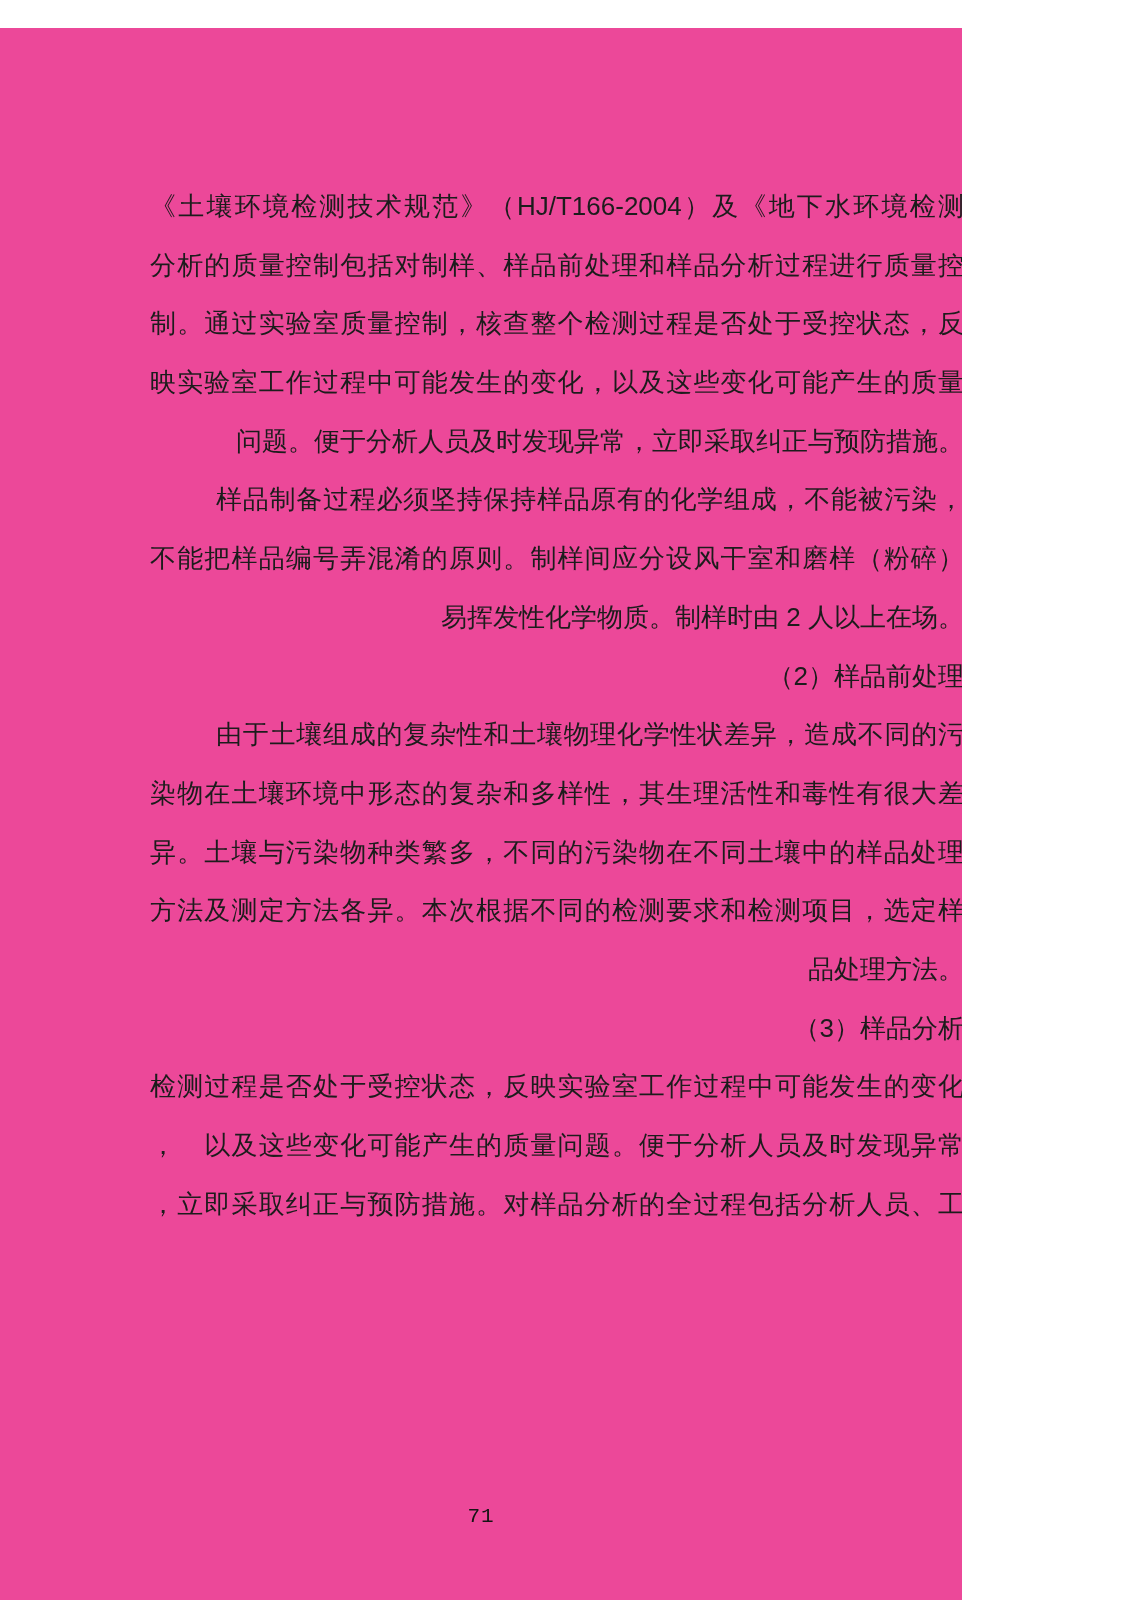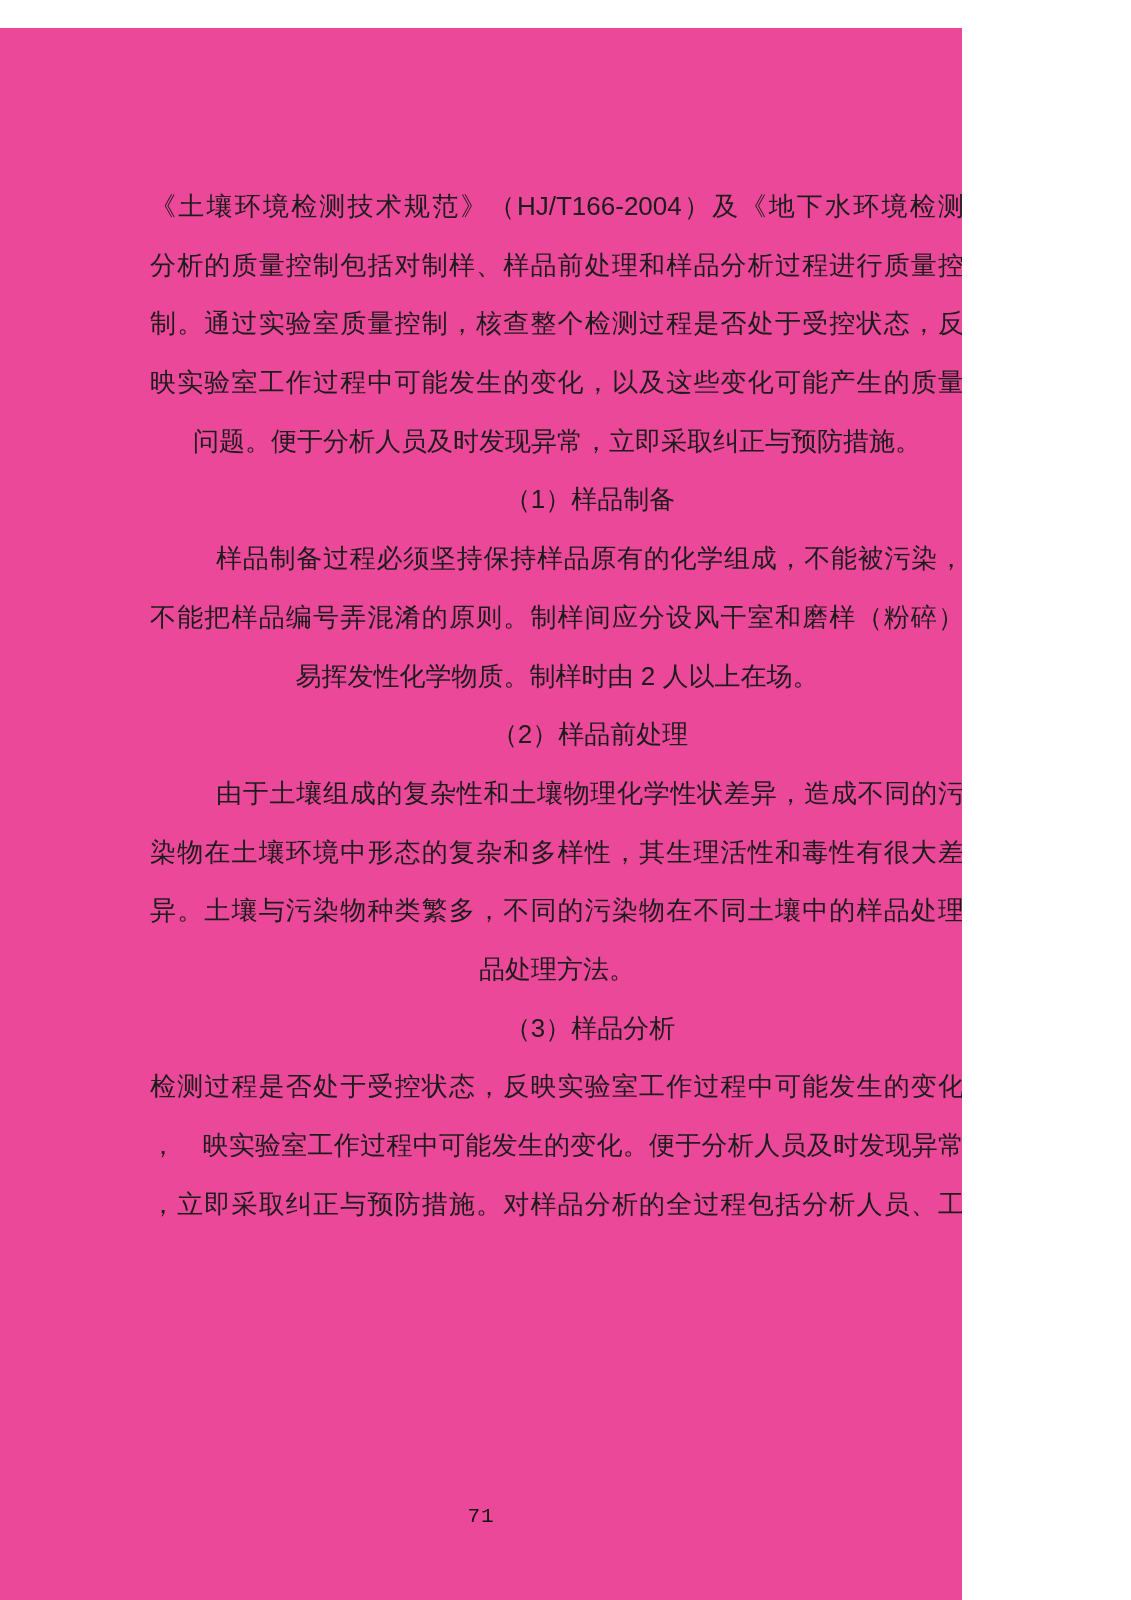--- a/index.html
+++ b/index.html
@@ -22,21 +22,21 @@
     left: 150px;
     top: 149px;
     width: 814px;
   }
   .line {
     font-size: 26px;
     line-height: 58.7px;
     height: 58.7px;
     white-space: pre-wrap;
     overflow: hidden;
-    text-align: center;
+    text-align: right;
     font-weight: 300;
   }
   
   .j {
     text-align: justify;
     text-align-last: justify;
     text-justify: inter-character;
   }
   
   .ind {
@@ -58,28 +58,28 @@
 </head>
 <body>
 
 <div class="page">
   <div class="content">
     <div class="line j">《土壤环境检测技术规范》（HJ/T166-2004）及《地下水环境检测</div>
     <div class="line j">分析的质量控制包括对制样、样品前处理和样品分析过程进行质量控</div>
     <div class="line j">制。通过实验室质量控制，核查整个检测过程是否处于受控状态，反</div>
     <div class="line j">映实验室工作过程中可能发生的变化，以及这些变化可能产生的质量</div>
     <div class="line">问题。便于分析人员及时发现异常，立即采取纠正与预防措施。</div>
-    <div class="line ind">（1）样品制备</div>
     <div class="line ind j">样品制备过程必须坚持保持样品原有的化学组成，不能被污染，</div>
     <div class="line j">不能把样品编号弄混淆的原则。制样间应分设风干室和磨样（粉碎）</div>
     <div class="line">易挥发性化学物质。制样时由 2 人以上在场。</div>
     <div class="line ind">（2）样品前处理</div>
     <div class="line ind j">由于土壤组成的复杂性和土壤物理化学性状差异，造成不同的污</div>
     <div class="line j">染物在土壤环境中形态的复杂和多样性，其生理活性和毒性有很大差</div>
     <div class="line j">异。土壤与污染物种类繁多，不同的污染物在不同土壤中的样品处理</div>
+    <div class="line j">方法及测定方法各异。本次根据不同的检测要求和检测项目，选定样</div>
     <div class="line">品处理方法。</div>
     <div class="line ind">（3）样品分析</div>
     <div class="line j">检测过程是否处于受控状态，反映实验室工作过程中可能发生的变化</div>
-    <div class="line j">，　映实验室工作过程中可能发生的变化。便于分析人员及时发现异常</div>
+    <div class="line j">，　以及这些变化可能产生的质量问题。便于分析人员及时发现异常</div>
     <div class="line j">，立即采取纠正与预防措施。对样品分析的全过程包括分析人员、工</div>
   </div>
   <div class="pagenum">71</div>
 </div>
 
 </body></html>

